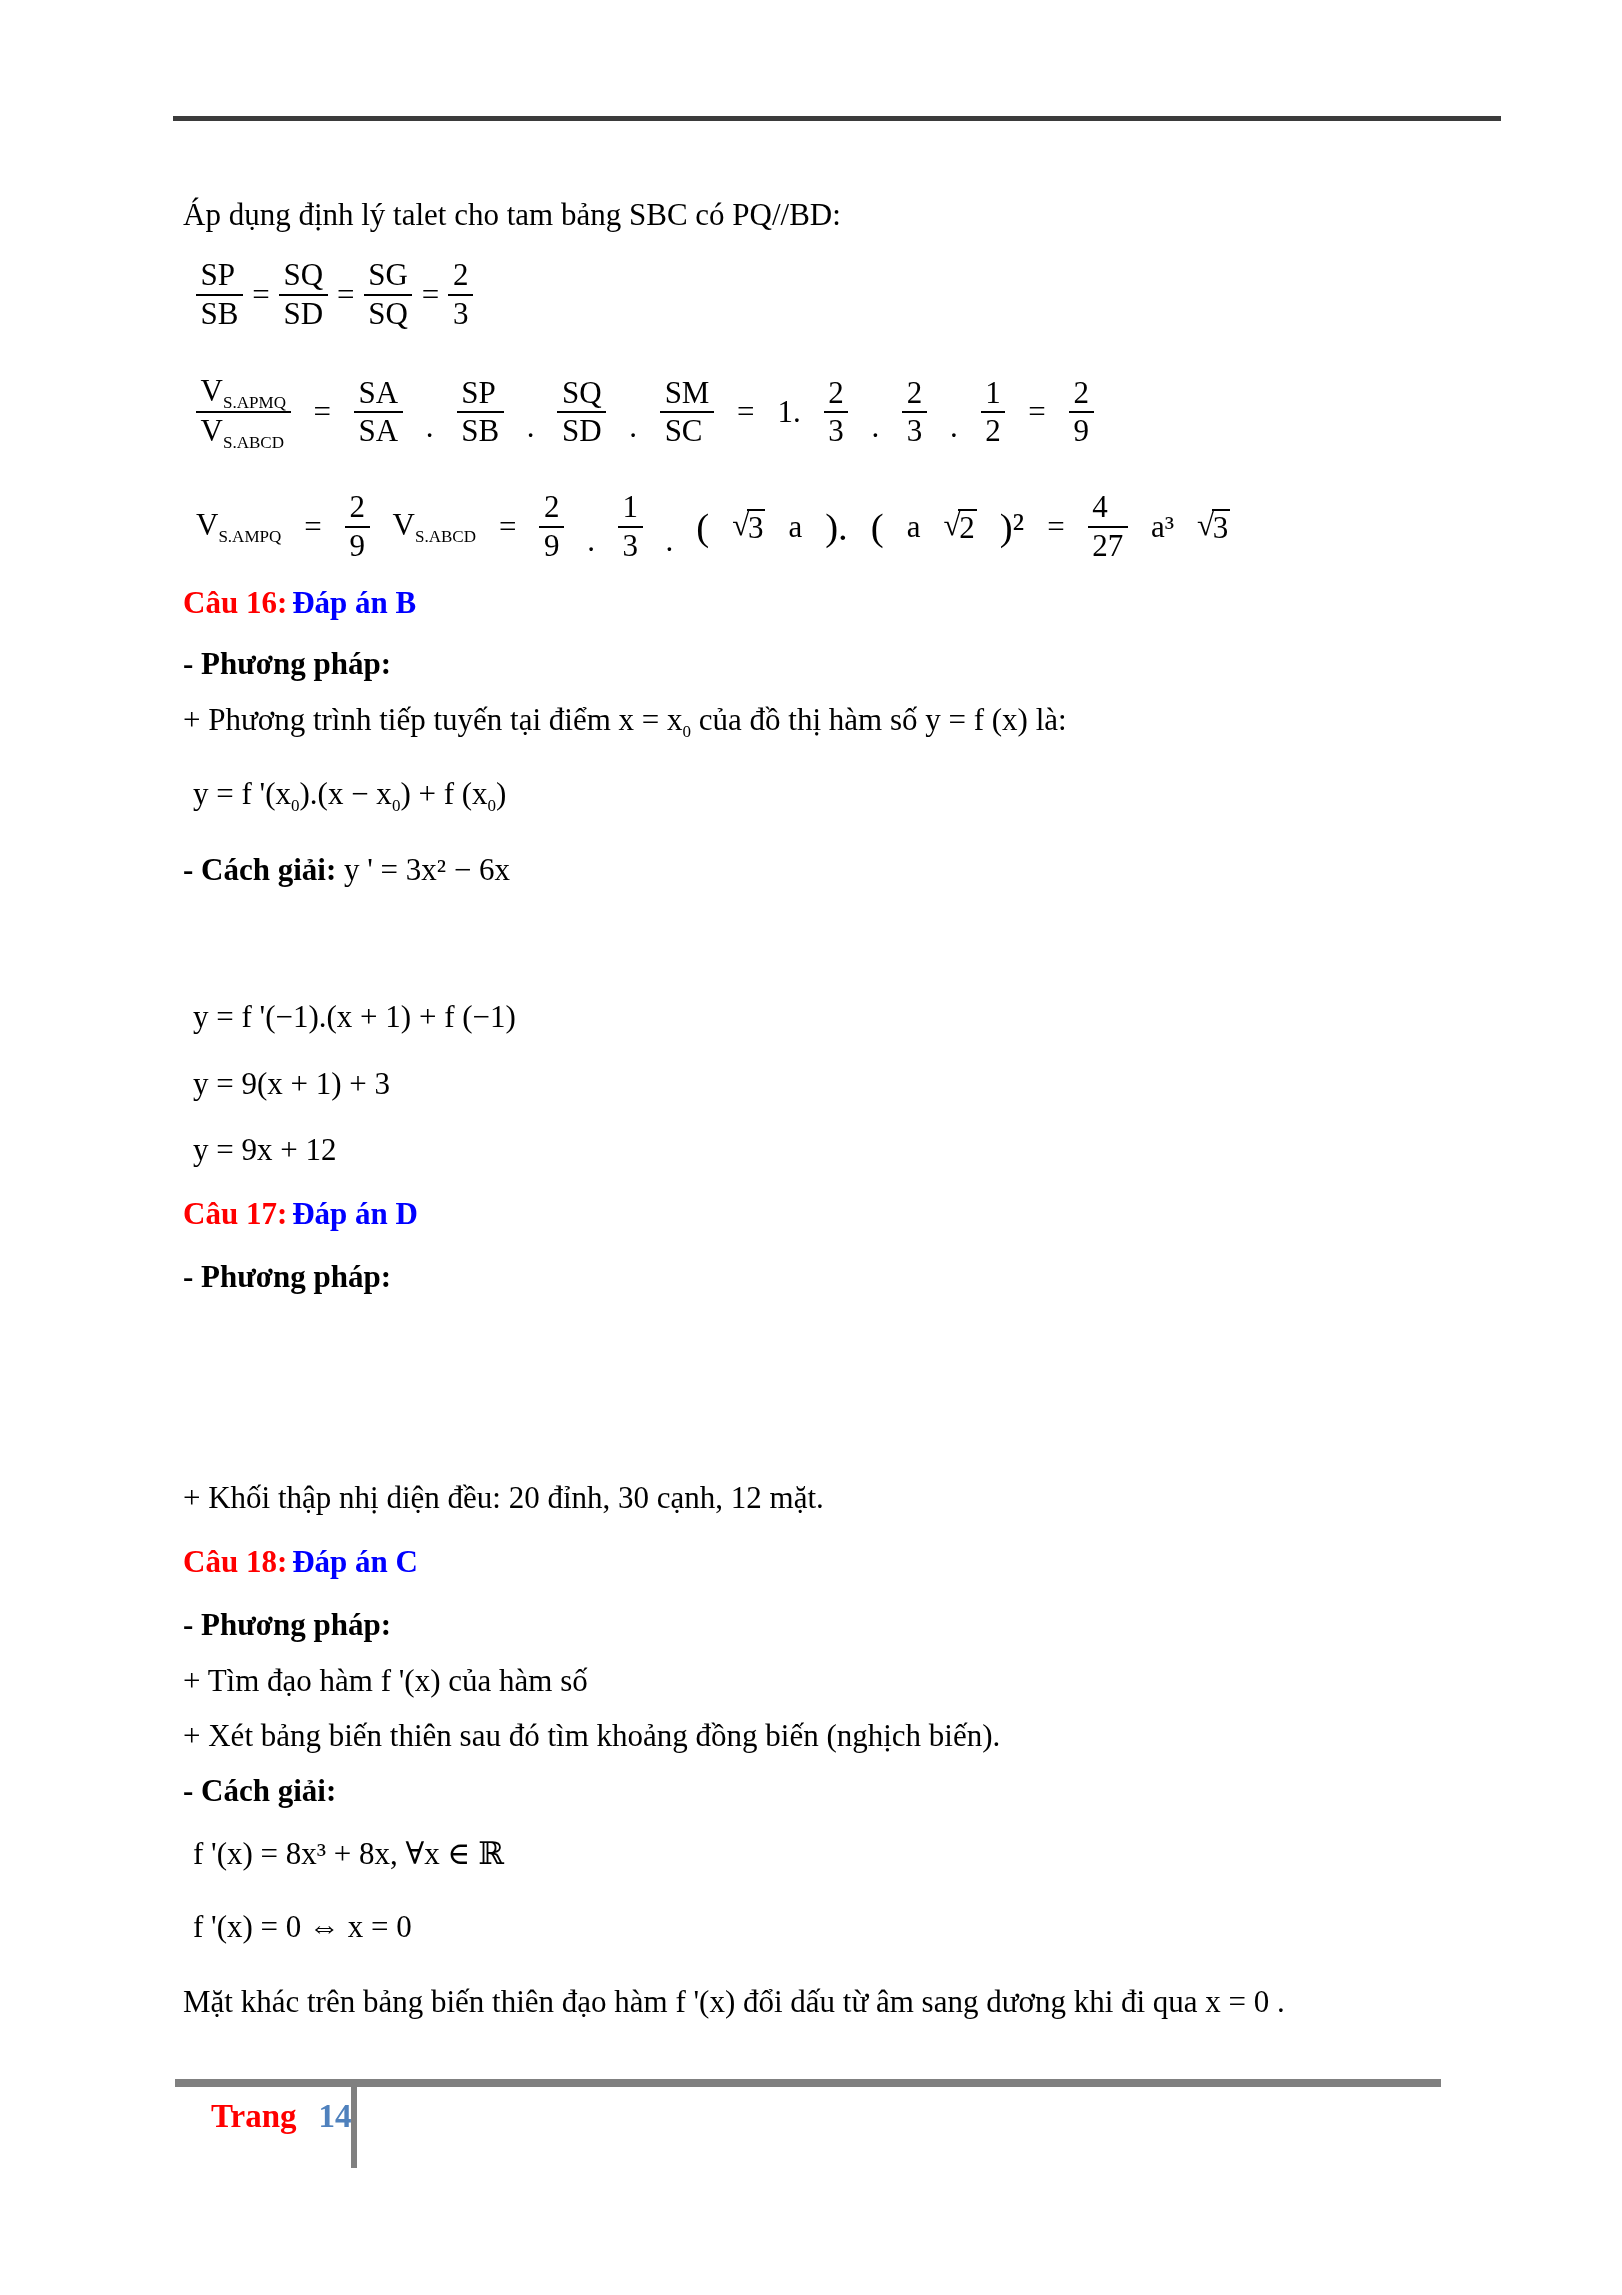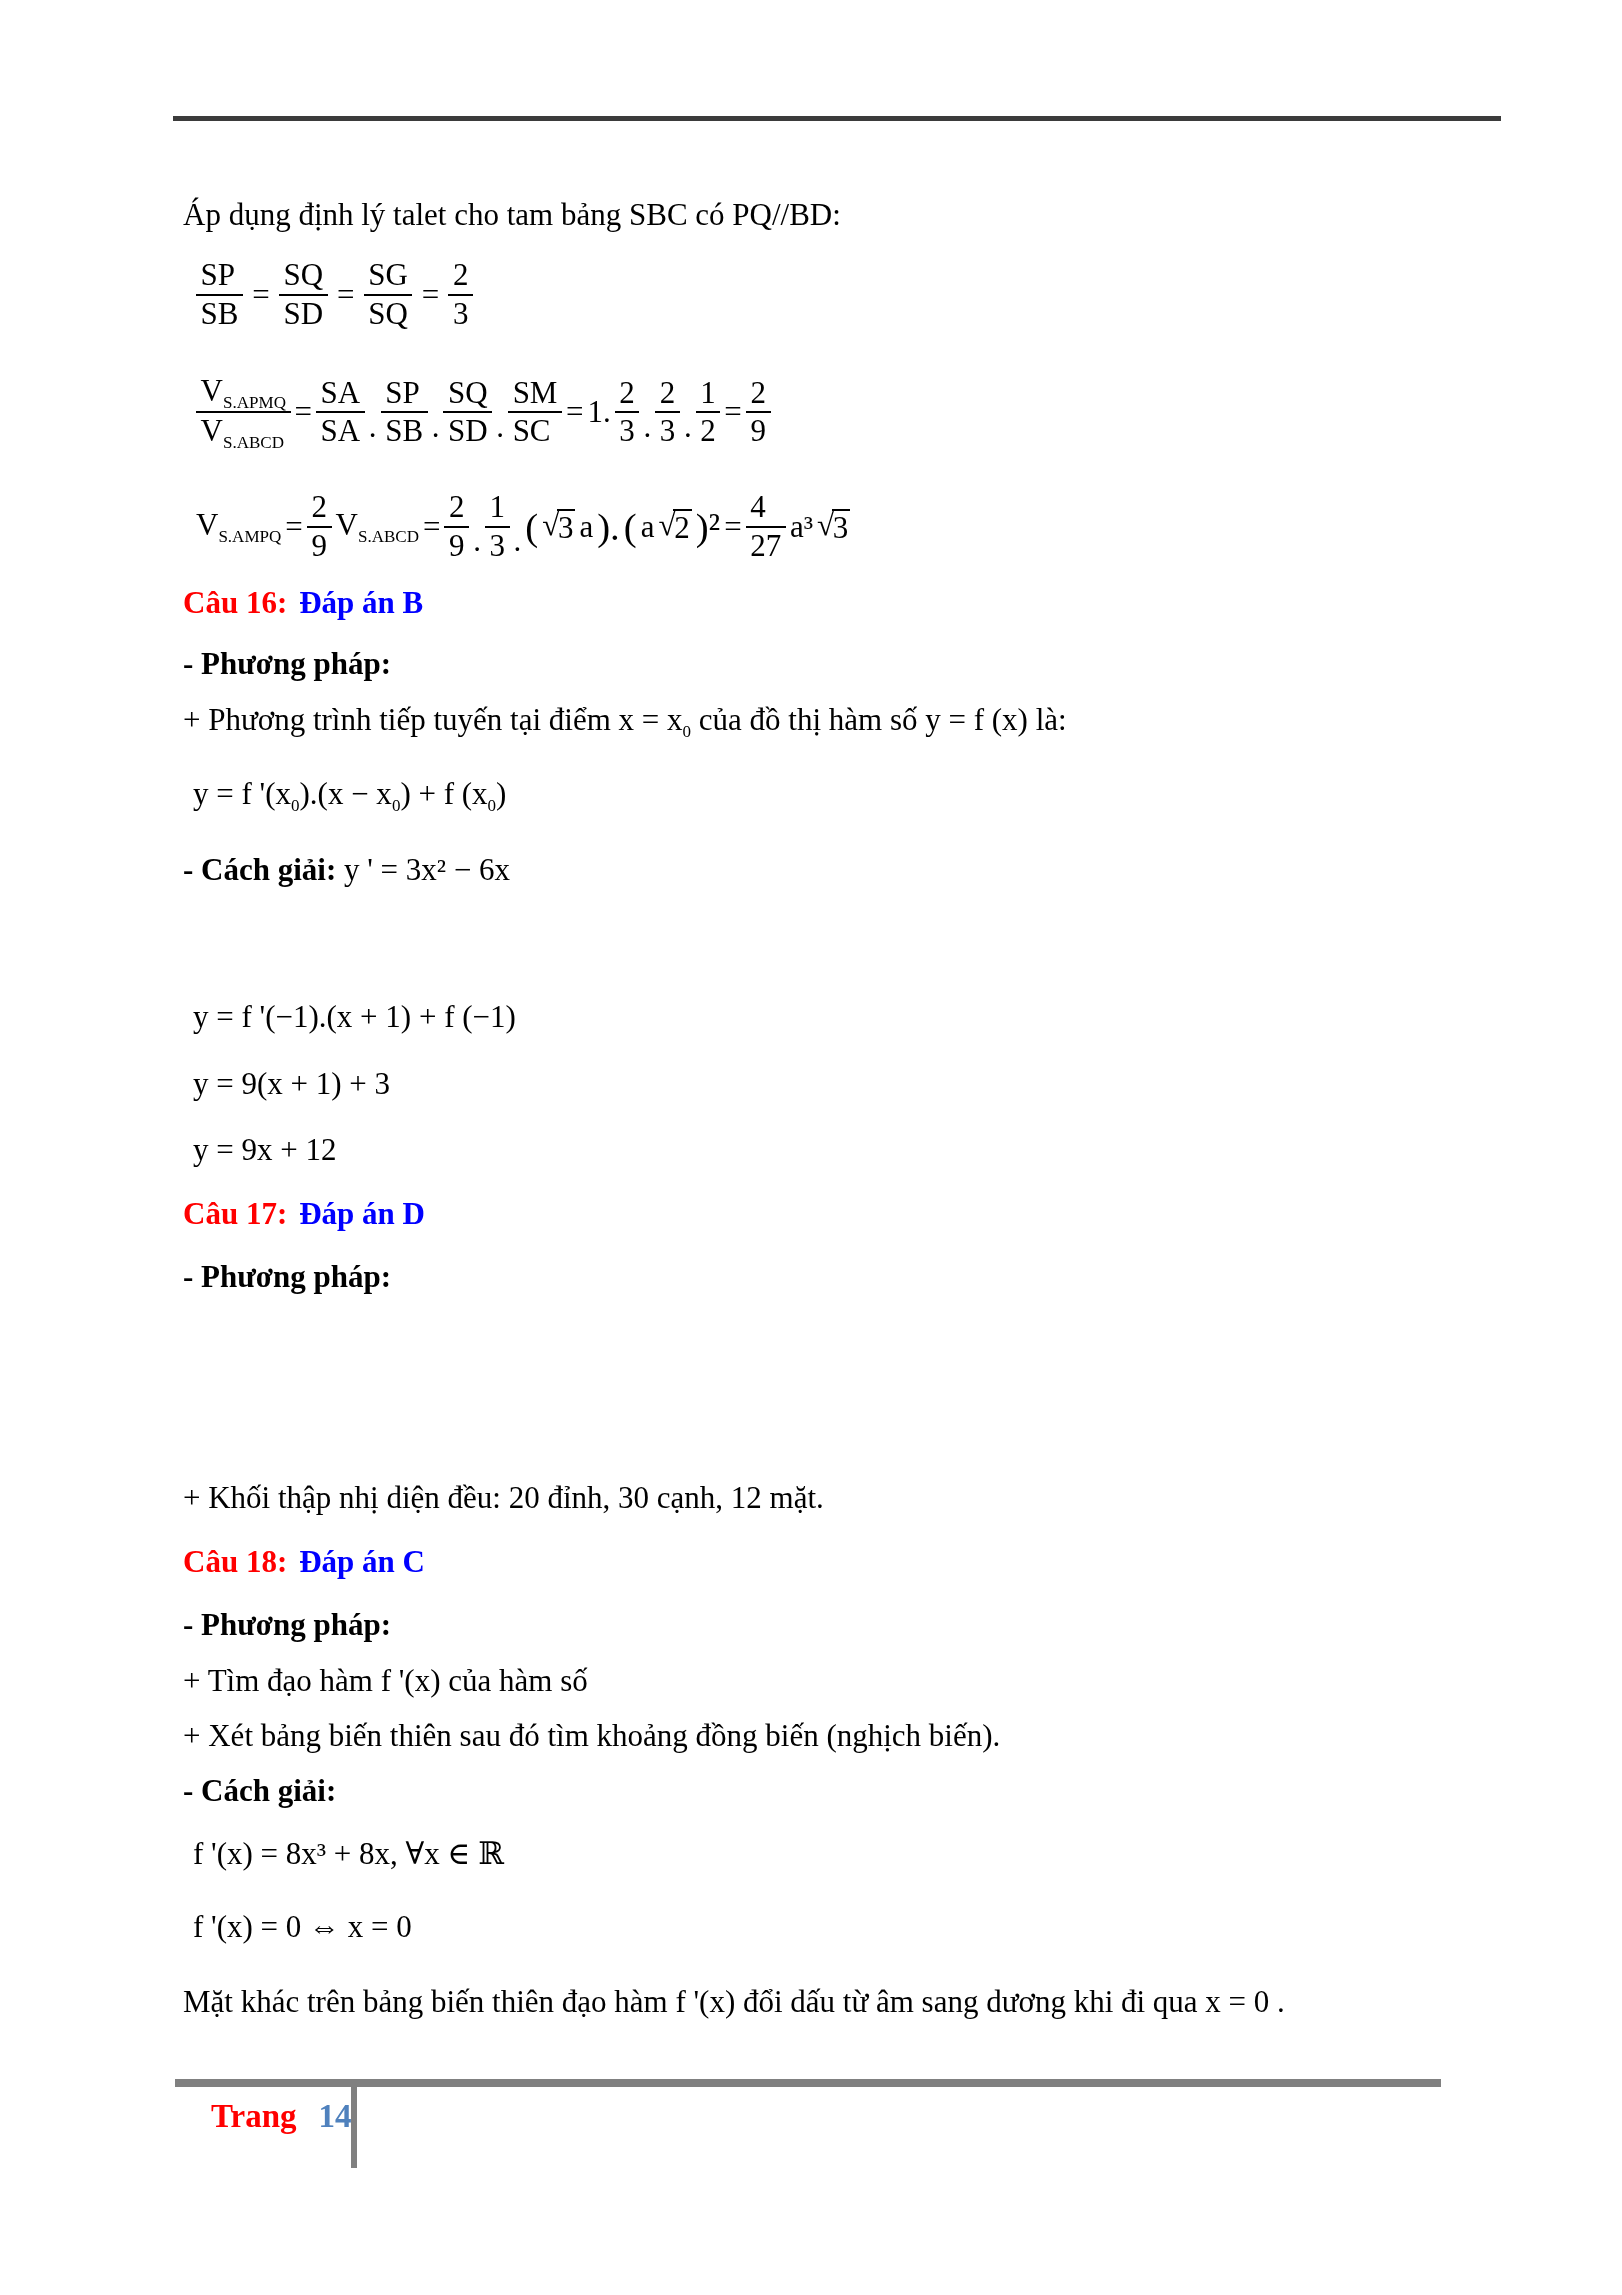--- a/index.html
+++ b/index.html
@@ -7,25 +7,25 @@
     position:relative;
     width:1623px;height:2295px;
     background:#ffffff;
     font-family:"Liberation Serif","DejaVu Serif",serif;
     color:#000;
     overflow:hidden;
   }
   .toprule{position:absolute;left:173px;top:116px;width:1328px;height:4.6px;background:#3b3b3b;}
   .line{position:absolute;left:183px;font-size:31px;white-space:nowrap;line-height:1.2;}
   .eqline{position:absolute;left:196px;display:flex;align-items:center;gap:9.2px;font-size:31px;white-space:nowrap;}
-  .tight{gap:4px;}
+  .tight{gap:23px;}
   .bold{font-weight:bold;}
   .red{color:#ff0000;}
   .blue{color:#0000ff;}
-  .ans{margin-left:12px;}
+  .ans{margin-left:5px;}
   .frac{display:inline-block;text-align:left;}
   .frac .num,.frac .den{display:block;line-height:1.18;padding:0 4.6px;}
   .frac .den{border-top:2.6px solid #000;}
   sub{font-size:55%;line-height:1;}
   .dot{position:relative;top:14.4px;}
   .paren{font-size:125%;}
   .sqrt{display:inline-flex;align-items:flex-start;}
   .sqrt .rsym{line-height:1;}
   .sqrt .rad{border-top:2.6px solid #000;line-height:1.05;padding:0.7px 2px 0 0.7px;margin-left:-2px;}
   .footbar{position:absolute;left:175px;top:2079px;width:1266px;height:7.9px;background:#808080;}

